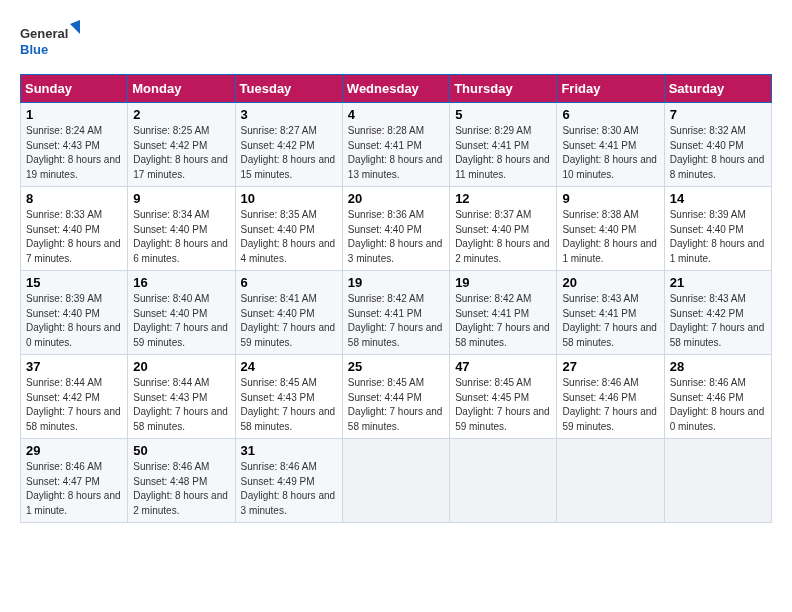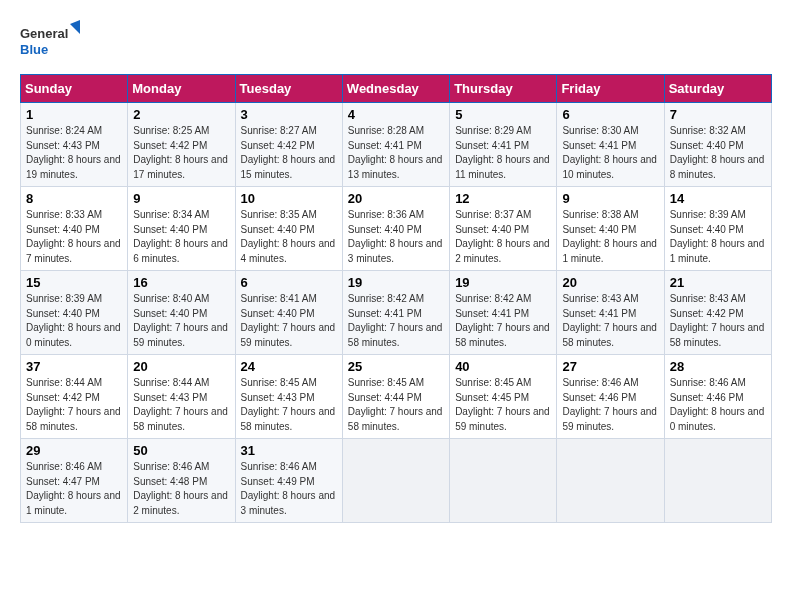--- a/index.html
+++ b/index.html
@@ -158,21 +158,21 @@
       </tr>
       <tr>
         <td><span class="day-num">37</span>
         <span class="day-info">Sunrise: 8:44 AM<br>Sunset: 4:42 PM<br>Daylight: 7 hours and 58 minutes.</span></td>
         <td><span class="day-num">20</span>
         <span class="day-info">Sunrise: 8:44 AM<br>Sunset: 4:43 PM<br>Daylight: 7 hours and 58 minutes.</span></td>
         <td><span class="day-num">24</span>
         <span class="day-info">Sunrise: 8:45 AM<br>Sunset: 4:43 PM<br>Daylight: 7 hours and 58 minutes.</span></td>
         <td><span class="day-num">25</span>
         <span class="day-info">Sunrise: 8:45 AM<br>Sunset: 4:44 PM<br>Daylight: 7 hours and 58 minutes.</span></td>
-        <td><span class="day-num">40</span>
+        <td><span class="day-num">47</span>
         <span class="day-info">Sunrise: 8:45 AM<br>Sunset: 4:45 PM<br>Daylight: 7 hours and 59 minutes.</span></td>
         <td><span class="day-num">27</span>
         <span class="day-info">Sunrise: 8:46 AM<br>Sunset: 4:46 PM<br>Daylight: 7 hours and 59 minutes.</span></td>
         <td><span class="day-num">28</span>
         <span class="day-info">Sunrise: 8:46 AM<br>Sunset: 4:46 PM<br>Daylight: 8 hours and 0 minutes.</span></td>
       </tr>
       <tr>
         <td><span class="day-num">29</span>
         <span class="day-info">Sunrise: 8:46 AM<br>Sunset: 4:47 PM<br>Daylight: 8 hours and 1 minute.</span></td>
         <td><span class="day-num">50</span>

